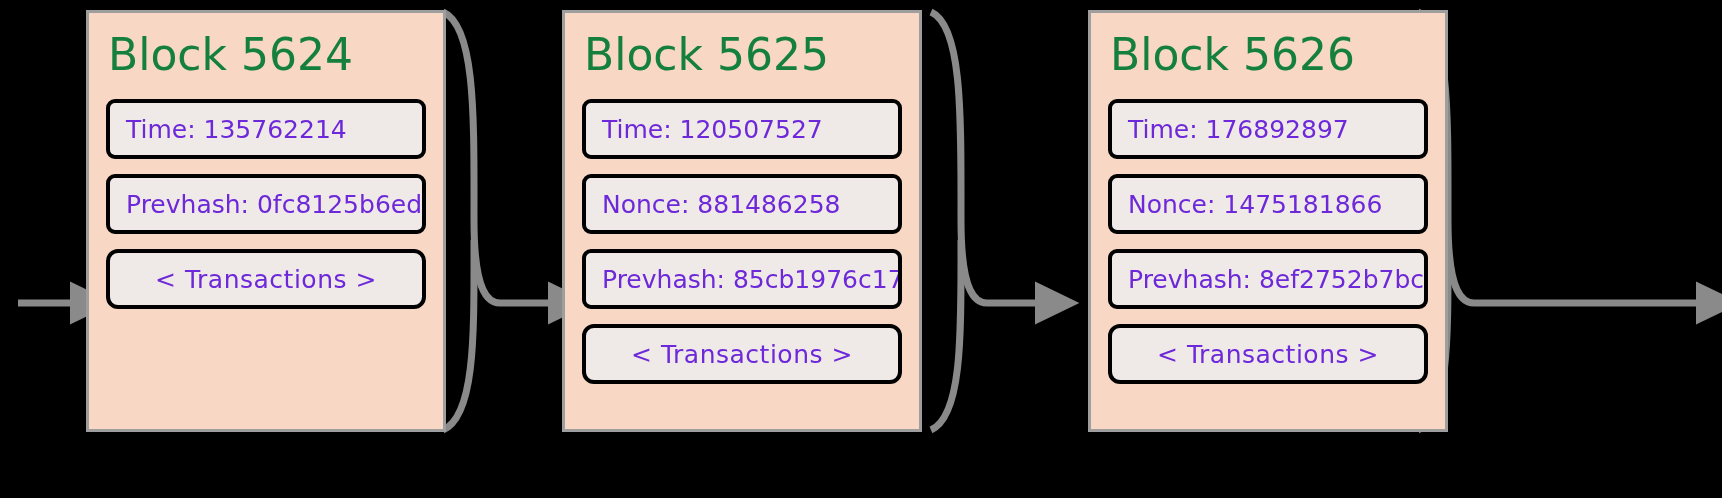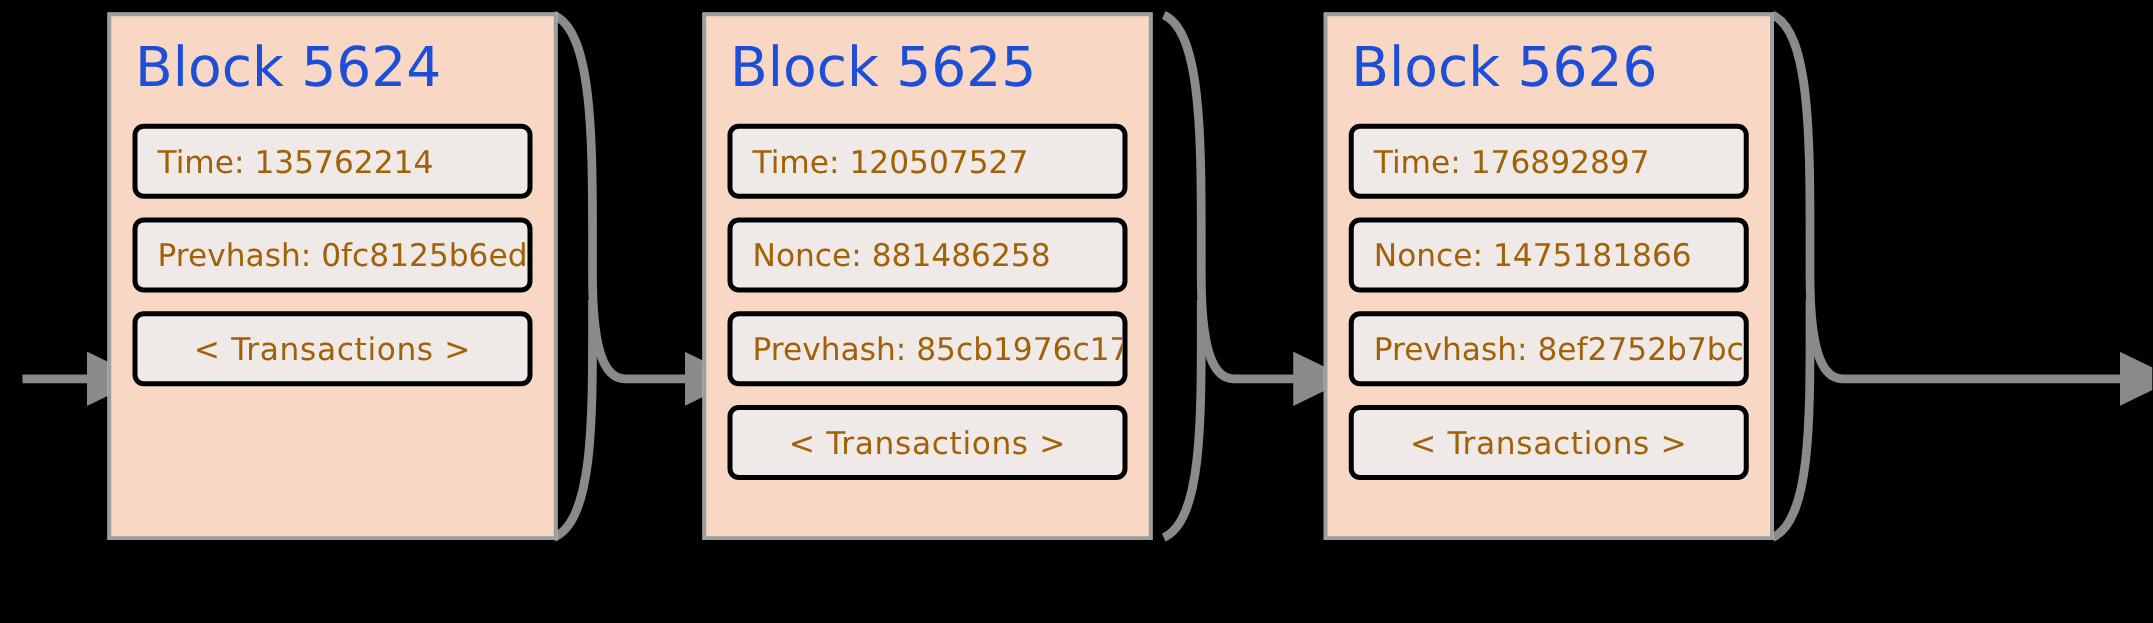--- a/index.html
+++ b/index.html
@@ -39,24 +39,24 @@
     width: 360px;
     height: 422px;
     background: #f8d8c4;
     border: 3px solid #9e9e9e;
     box-sizing: border-box;
     z-index: 2;
     padding: 0;
   }
   .block.b0 { left: 86px; }
   .block.b1 { left: 562px; }
-  .block.b2 { left: 1059px; }
+  .block.b2 { left: 1088px; }
 
   .block-title {
-    color: #1d4ed8;
+    color: #15803d;
     font-size: 44px;
     line-height: 44px;
     font-weight: 400;
     margin: 20px 0 0 19px;
     letter-spacing: 0px;
     white-space: nowrap;
   }
 
   .fields {
     margin-top: 22px;
@@ -67,25 +67,25 @@
     background: #efe9e7;
     border: 4px solid #000000;
     border-radius: 9px;
     box-sizing: border-box;
     height: 60px;
     margin-bottom: 15px;
     display: flex;
     align-items: center;
     overflow: hidden;
   }
-  .field:last-child { margin-bottom: 16px; }
+  .field:last-child { margin-bottom: 16px; border-radius: 12px; }
 
   .field .txt {
     font-size: 25px;
-    color: #a16207;
+    color: #6d28d9;
     white-space: nowrap;
     padding-left: 16px;
   }
   .field.center {
     justify-content: center;
   }
   .field.center .txt {
     padding-left: 0;
     letter-spacing: 0.5px;
   }

